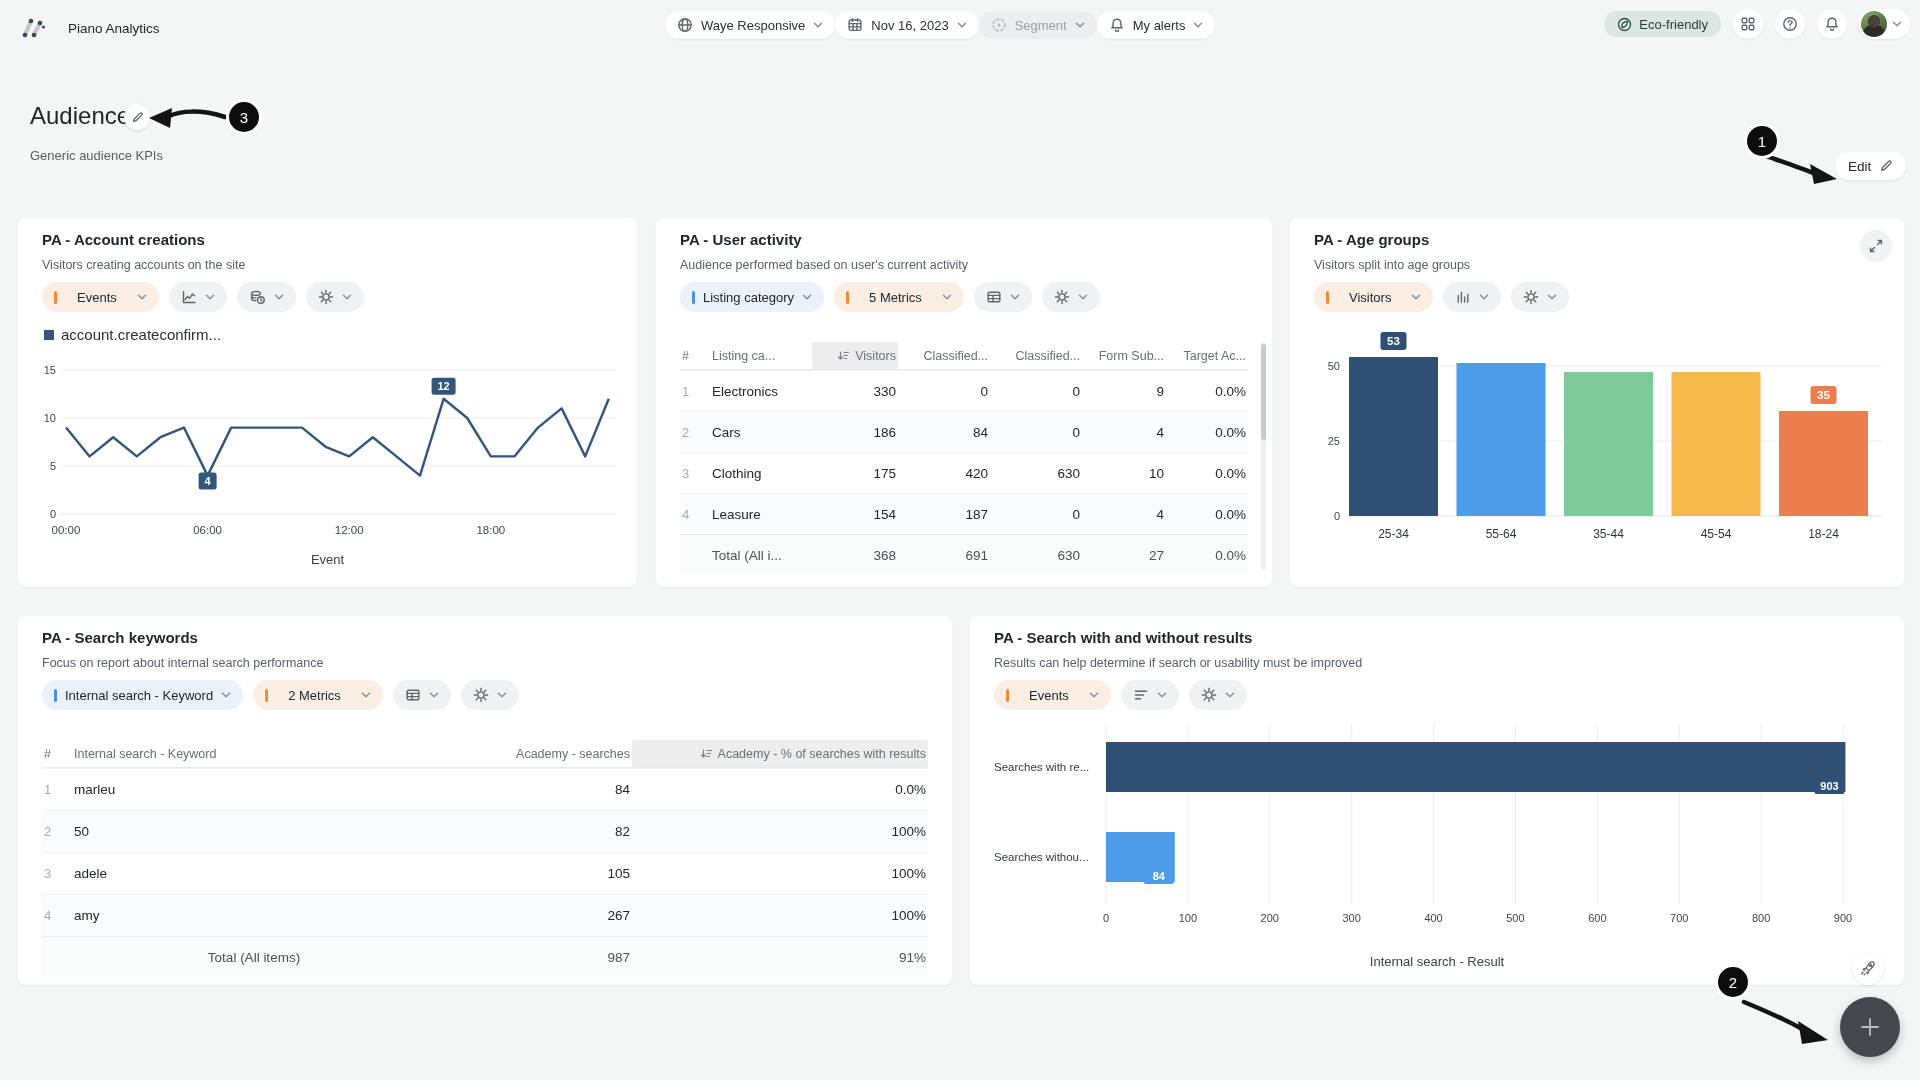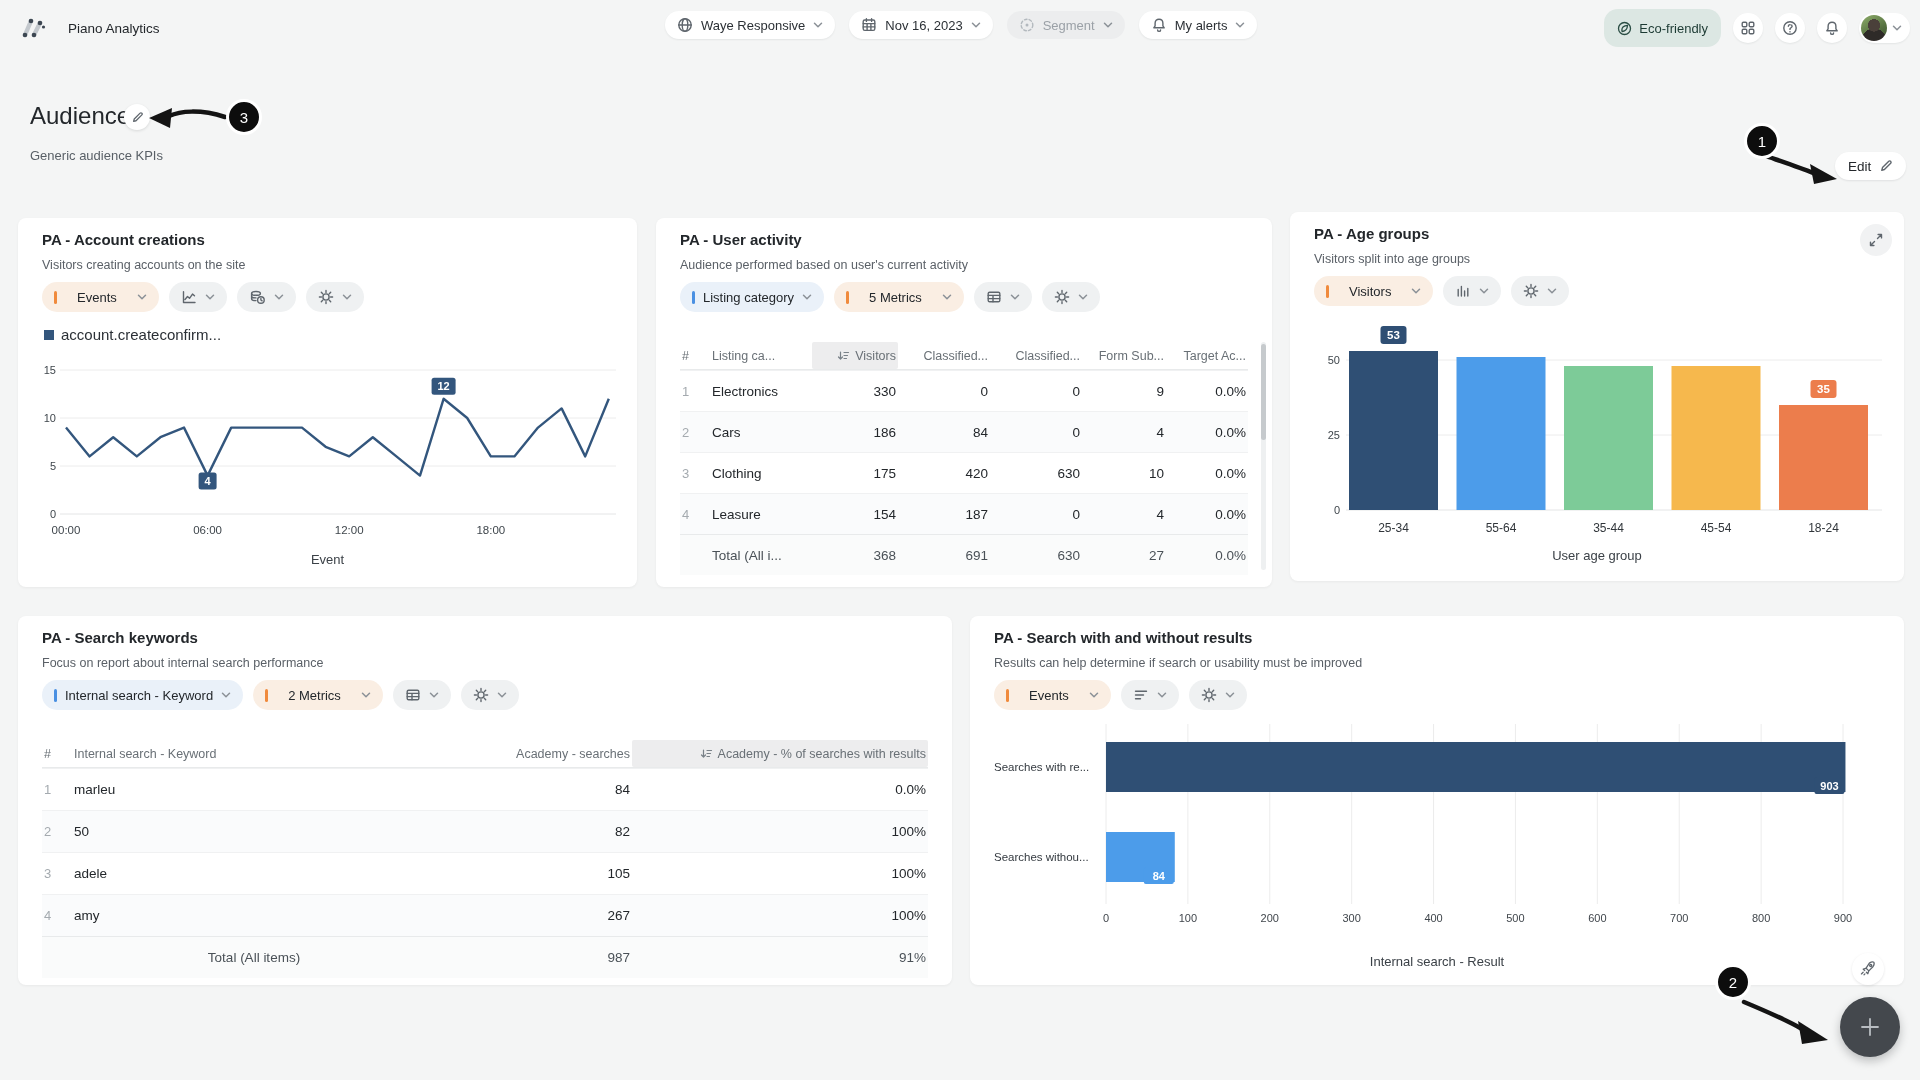--- a/index.html
+++ b/index.html
@@ -5,27 +5,27 @@
   html,body{margin:0;padding:0;background:#f4f5f5;font-family:"Liberation Sans",sans-serif;}
   #stage{position:relative;width:1920px;height:1080px;background:#f4f5f5;overflow:hidden;color:#23272b;}
   .abs{position:absolute;}
   svg{display:block;}
   svg.ic{stroke:#5f666d;fill:none;stroke-width:1.4;stroke-linecap:round;stroke-linejoin:round;}
   svg.chev{stroke:#8b9197;fill:none;stroke-width:1.5;stroke-linecap:round;stroke-linejoin:round;width:10px;height:6px;}
 
   
   .brand{left:20px;top:16px;display:flex;align-items:center;gap:22px;}
   .brand-label{font-size:13.5px;font-weight:500;color:#23272b;}
-  .topcenter{left:665px;top:11px;display:flex;gap:14px;align-items:flex-end;}
+  .topcenter{left:665px;top:11px;display:flex;align-items:flex-end;}
   .tpill{height:28px;display:flex;align-items:center;gap:8px;padding:0 12px;background:#fff;border-radius:15px;
          box-shadow:0 1px 2px rgba(20,24,28,.07);font-size:13px;font-weight:500;color:#2b3035;cursor:pointer;}
   .tpill.disabled{background:#ecedee;box-shadow:none;color:#9ba1a7;}
   .tpill.disabled svg.ic{stroke:#b3b9be;}
   .topright{right:10px;top:9px;display:flex;gap:12px;align-items:center;}
-  .eco{height:38px;display:flex;align-items:center;gap:7px;padding:0 13px;background:#dce7e3;border-radius:14px;
+  .eco{height:26px;display:flex;align-items:center;gap:7px;padding:0 13px;background:#dce7e3;border-radius:14px;
        font-size:13px;font-weight:500;color:#1c3a33;}
   .cbtn{width:30px;height:30px;border-radius:50%;background:#fff;display:flex;align-items:center;justify-content:center;
         box-shadow:0 1px 2px rgba(20,24,28,.07);cursor:pointer;}
   .avpill{height:30px;background:#fff;border-radius:16px;display:flex;align-items:center;gap:5px;padding:0 8px 0 2px;
           box-shadow:0 1px 2px rgba(20,24,28,.07);cursor:pointer;}
   .avatar{width:26px;height:26px;border-radius:50%;
           background:radial-gradient(circle at 50% 40%,#4a403a 0 30%,transparent 31%),
                      radial-gradient(circle at 50% 98%,#2e2a28 0 42%,transparent 43%),
                      linear-gradient(150deg,#8fae6b,#55703f 60%,#3d5133);}
 
@@ -41,21 +41,21 @@
   .anno{width:30px;height:30px;border-radius:50%;background:#0d0d0d;border:3px solid #fff;color:#fff;display:flex;
         align-items:center;justify-content:center;font-size:15px;z-index:9;}
   .arrow{z-index:8;pointer-events:none;}
   .arrow path{stroke:#141414;stroke-width:4.5;fill:none;stroke-linecap:round;}
   .arrow polygon{fill:#141414;}
 
   
   .card{position:absolute;background:#fff;border-radius:8px;box-shadow:0 1px 3px rgba(20,24,28,.05);}
   .c1{left:18px;top:218px;width:619px;height:369px;}
   .c2{left:656px;top:218px;width:616px;height:369px;}
-  .c3{left:1290px;top:212px;width:614px;height:369px;}
+  .c3{left:1290px;top:218px;width:614px;height:369px;}
   .c4{left:18px;top:616px;width:934px;height:369px;}
   .c5{left:970px;top:616px;width:934px;height:369px;}
   .card h2{position:absolute;left:24px;top:13px;margin:0;font-size:15px;font-weight:600;color:#23272b;}
   .card .sub{position:absolute;left:24px;top:40px;font-size:12.5px;color:#5a6067;}
   .pills{position:absolute;left:24px;top:64px;display:flex;gap:10px;align-items:center;}
   .pill{height:30px;display:flex;align-items:center;gap:8px;padding:0 12px;border-radius:15px;background:#eff1f2;
         font-size:13px;font-weight:500;color:#23272b;cursor:pointer;}
   .pill.tint-orange{background:#faeee3;gap:20px;}
   .pill.tint-blue{background:#eaf1f9;}
   .abar{width:3px;height:13px;border-radius:2px;}
@@ -458,21 +458,20 @@
           <rect x="365.5" y="24" width="89" height="144" fill="#F6B84D"></rect>
           <text x="410" y="190" text-anchor="middle" font-size="12" fill="#31363b">45-54</text>
           <rect x="473" y="63" width="89" height="105" fill="#EC7D4C"></rect>
           <text x="517.5" y="190" text-anchor="middle" font-size="12" fill="#31363b">18-24</text>
           <rect x="74.5" y="-16" width="26" height="18" rx="3" fill="#2F4F74"></rect>
           <text x="87.5" y="-3" text-anchor="middle" font-size="11.5" font-weight="bold" fill="#fff">53</text>
           <rect x="504.5" y="38" width="26" height="18" rx="3" fill="#EC7D4C"></rect>
           <text x="517.5" y="51" text-anchor="middle" font-size="11.5" font-weight="bold" fill="#fff">35</text>
         </svg>
     </div>
-    <div class="axis-label">User age group</div>
   </div>
 
   <div class="card c4">
     <h2>PA - Search keywords</h2>
     <div class="sub">Focus on report about internal search performance</div>
     <div class="pills">
       <div class="pill tint-blue">
         <span class="abar blue"></span>
         <span>Internal search - Keyword</span>
         <svg class="chev" viewBox="0 0 10 6">

